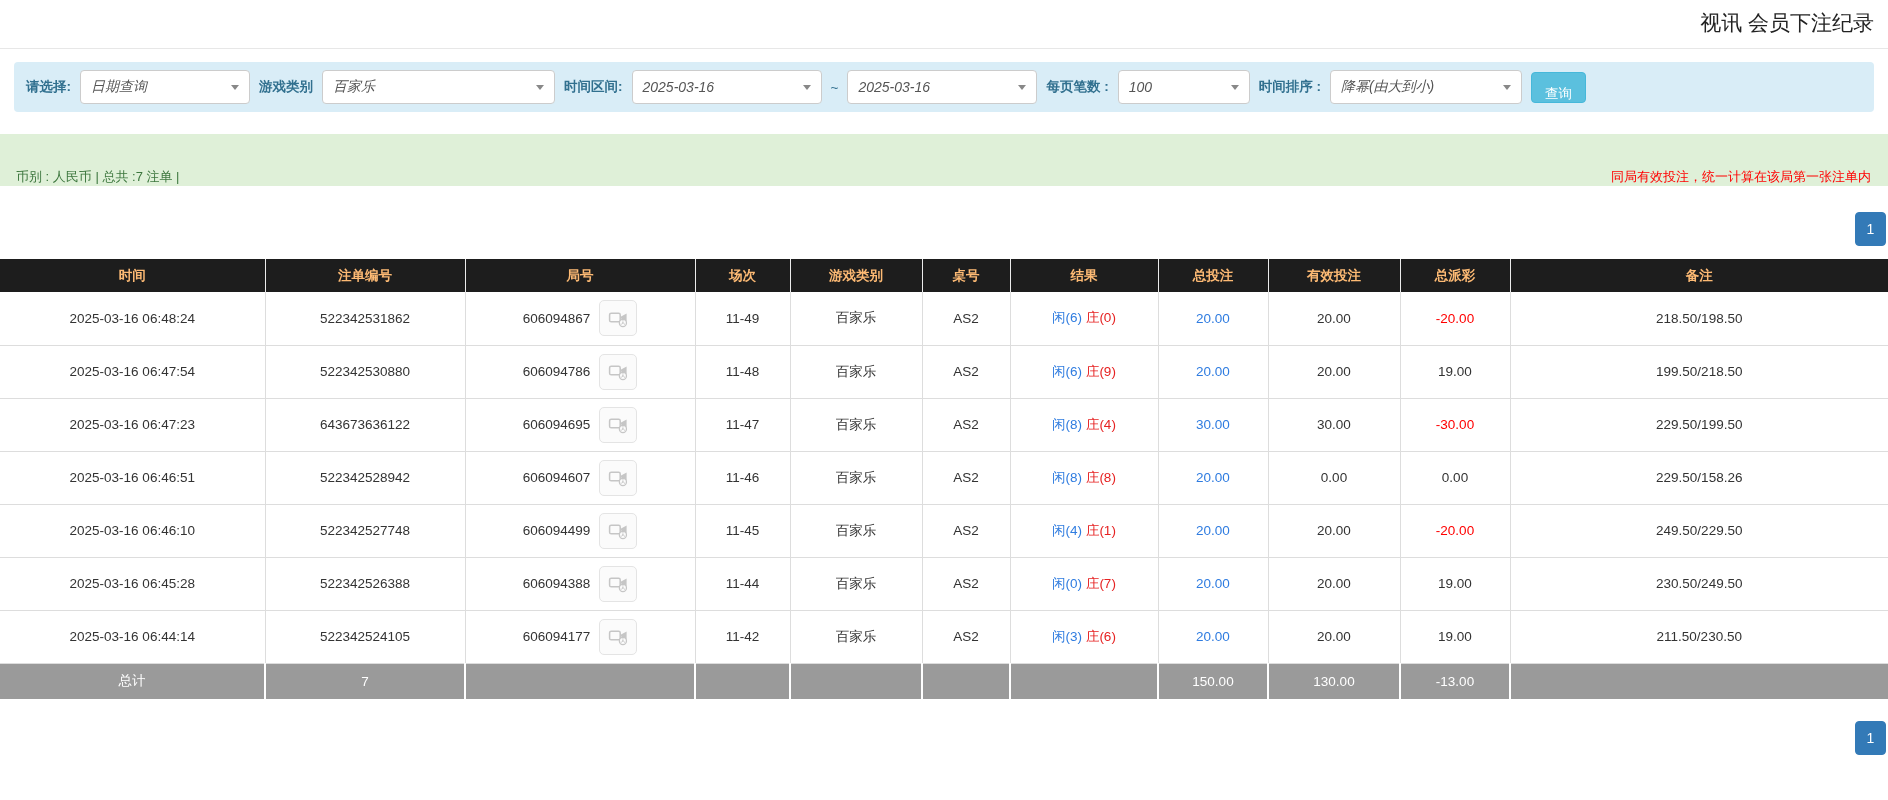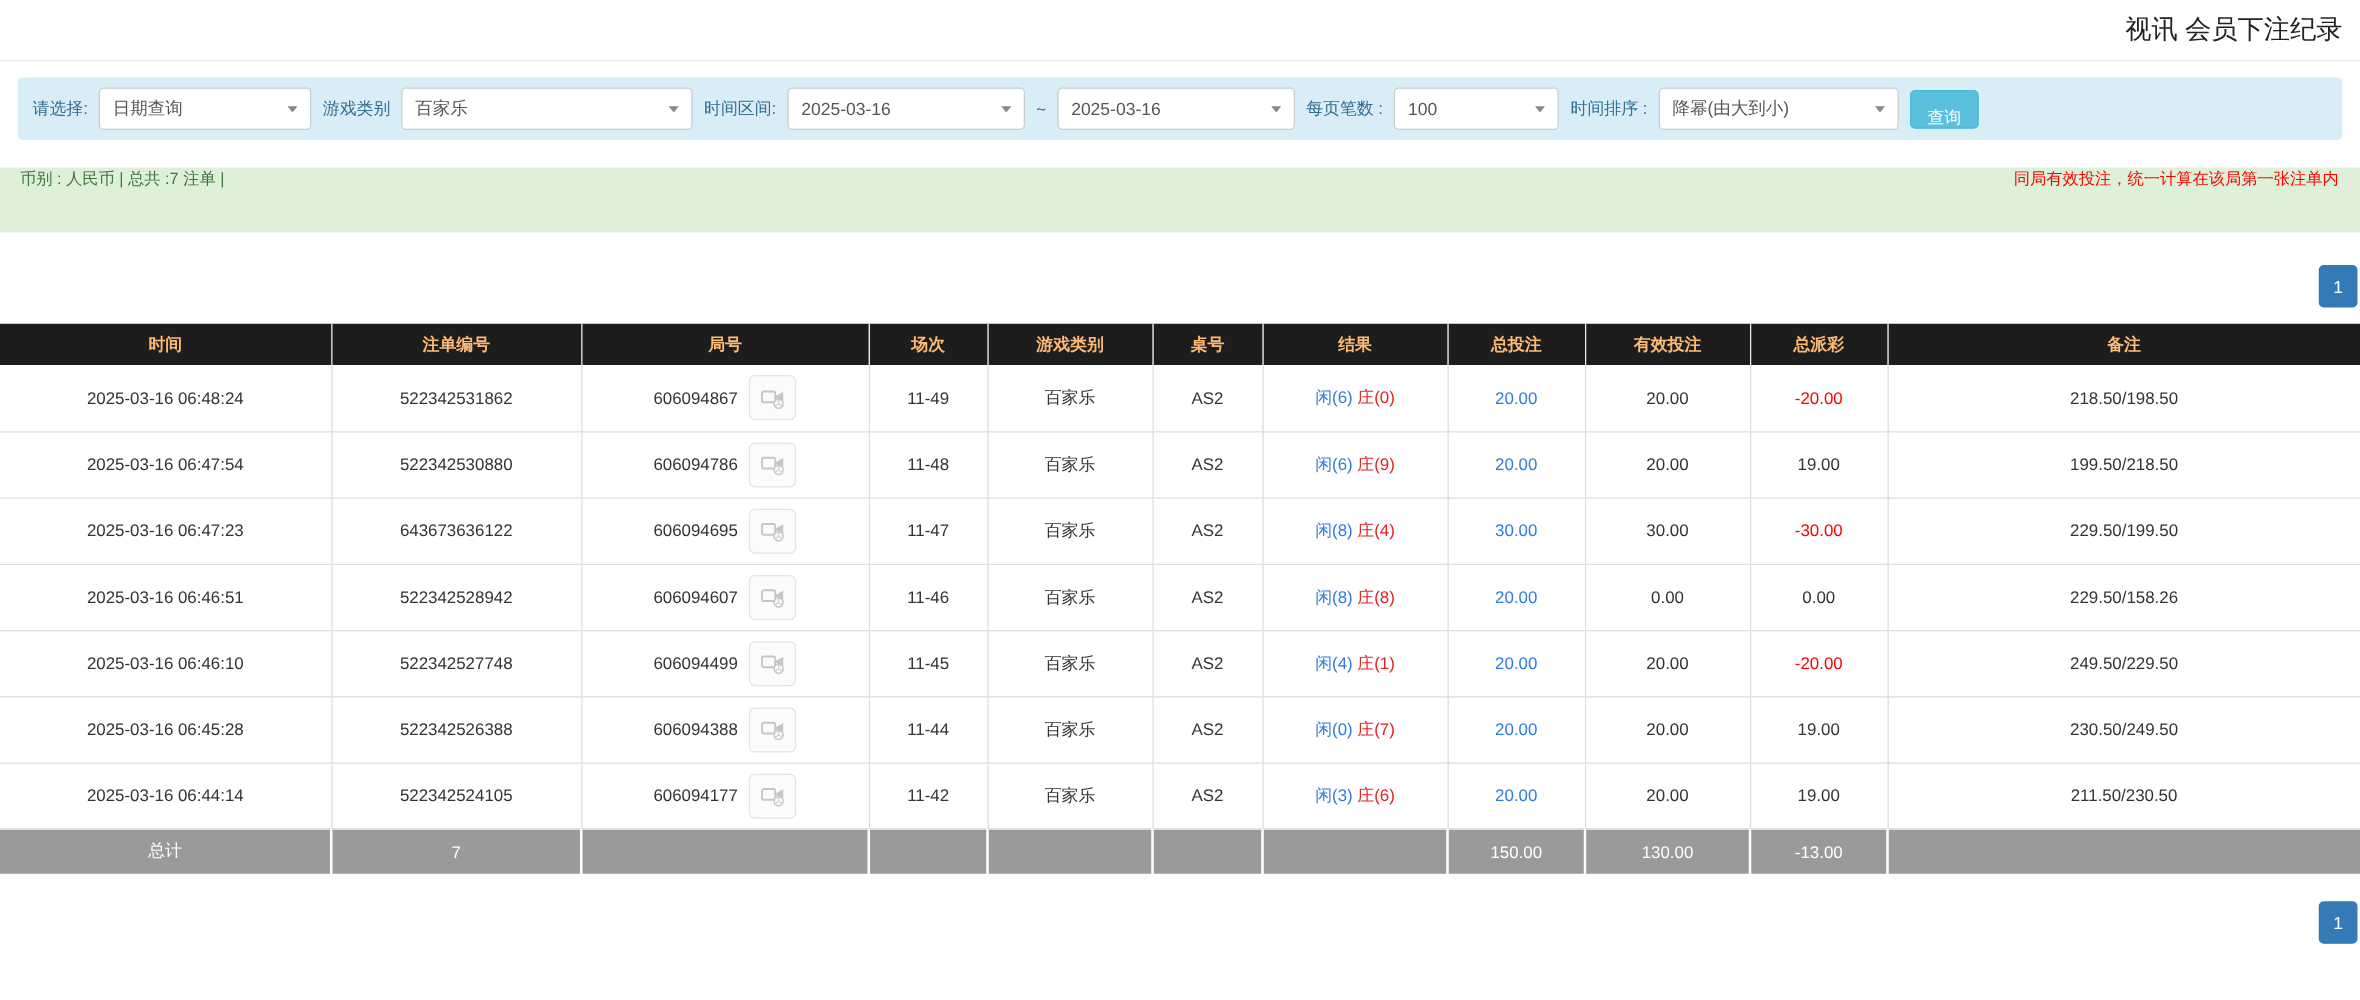--- a/index.html
+++ b/index.html
@@ -16,41 +16,41 @@
   }
   .page-title{
     font-size:21px;font-weight:400;color:#222;margin:0;
     padding:9px 14px 11px;border-bottom:1px solid #e7e7e7;text-align:right;
   }
   
   .filter-bar{
     margin:13px 14px 0;background:var(--filter-bg);border-radius:4px;
     padding:8px 12px;display:flex;align-items:center;gap:9px;font-size:13.5px;
   }
-  .f-label{color:var(--label-color);font-weight:normal;white-space:nowrap;}
+  .f-label{color:var(--label-color);font-weight:bold;white-space:nowrap;}
   .select{
     background:#fff;border:1px solid #ccc;border-radius:4px;height:34px;
     display:flex;align-items:center;justify-content:space-between;
-    padding:0 10px;color:#555;font-size:14px;cursor:pointer;flex:none;
+    padding:0 10px;color:#555;font-size:14px;cursor:pointer;flex:none;font-style:italic;
   }
   .caret{
     width:0;height:0;border-left:4px solid transparent;
     border-right:4px solid transparent;border-top:5px solid #888;margin-left:8px;flex:none;
   }
   .w-mode{width:170px}.w-game{width:233px}.w-date{width:190px}
   .w-size{width:132px}.w-sort{width:192px}
   .tilde{color:#31708f;}
   .search-btn{
     background:var(--btn-bg);color:#fff;border:1px solid #46b8da;border-radius:4px;
     height:31px;padding:12px 13px;font-size:13.5px;cursor:pointer;flex:none;
   }
   
   .alert-success{
     margin-top:22px;background:var(--success-bg);height:52px;
-    display:flex;align-items:flex-start;justify-content:space-between;
+    display:flex;align-items:flex-end;justify-content:space-between;
     padding:0 17px 0 16px;font-size:13px;gap:36px;
   }
   .alert-left{color:var(--success-text);}
   .alert-right{color:var(--alert-red);}
   
   .pager-row{display:flex;justify-content:flex-end;margin:26px 2px 0;}
   .pager-row.bottom{margin-top:20px;}
   .pager-btn{
     width:31px;height:34px;background:var(--pager-bg);border:1px solid var(--pager-bg);
     color:#fff;font-size:14px;border-radius:4px;display:flex;align-items:center;

